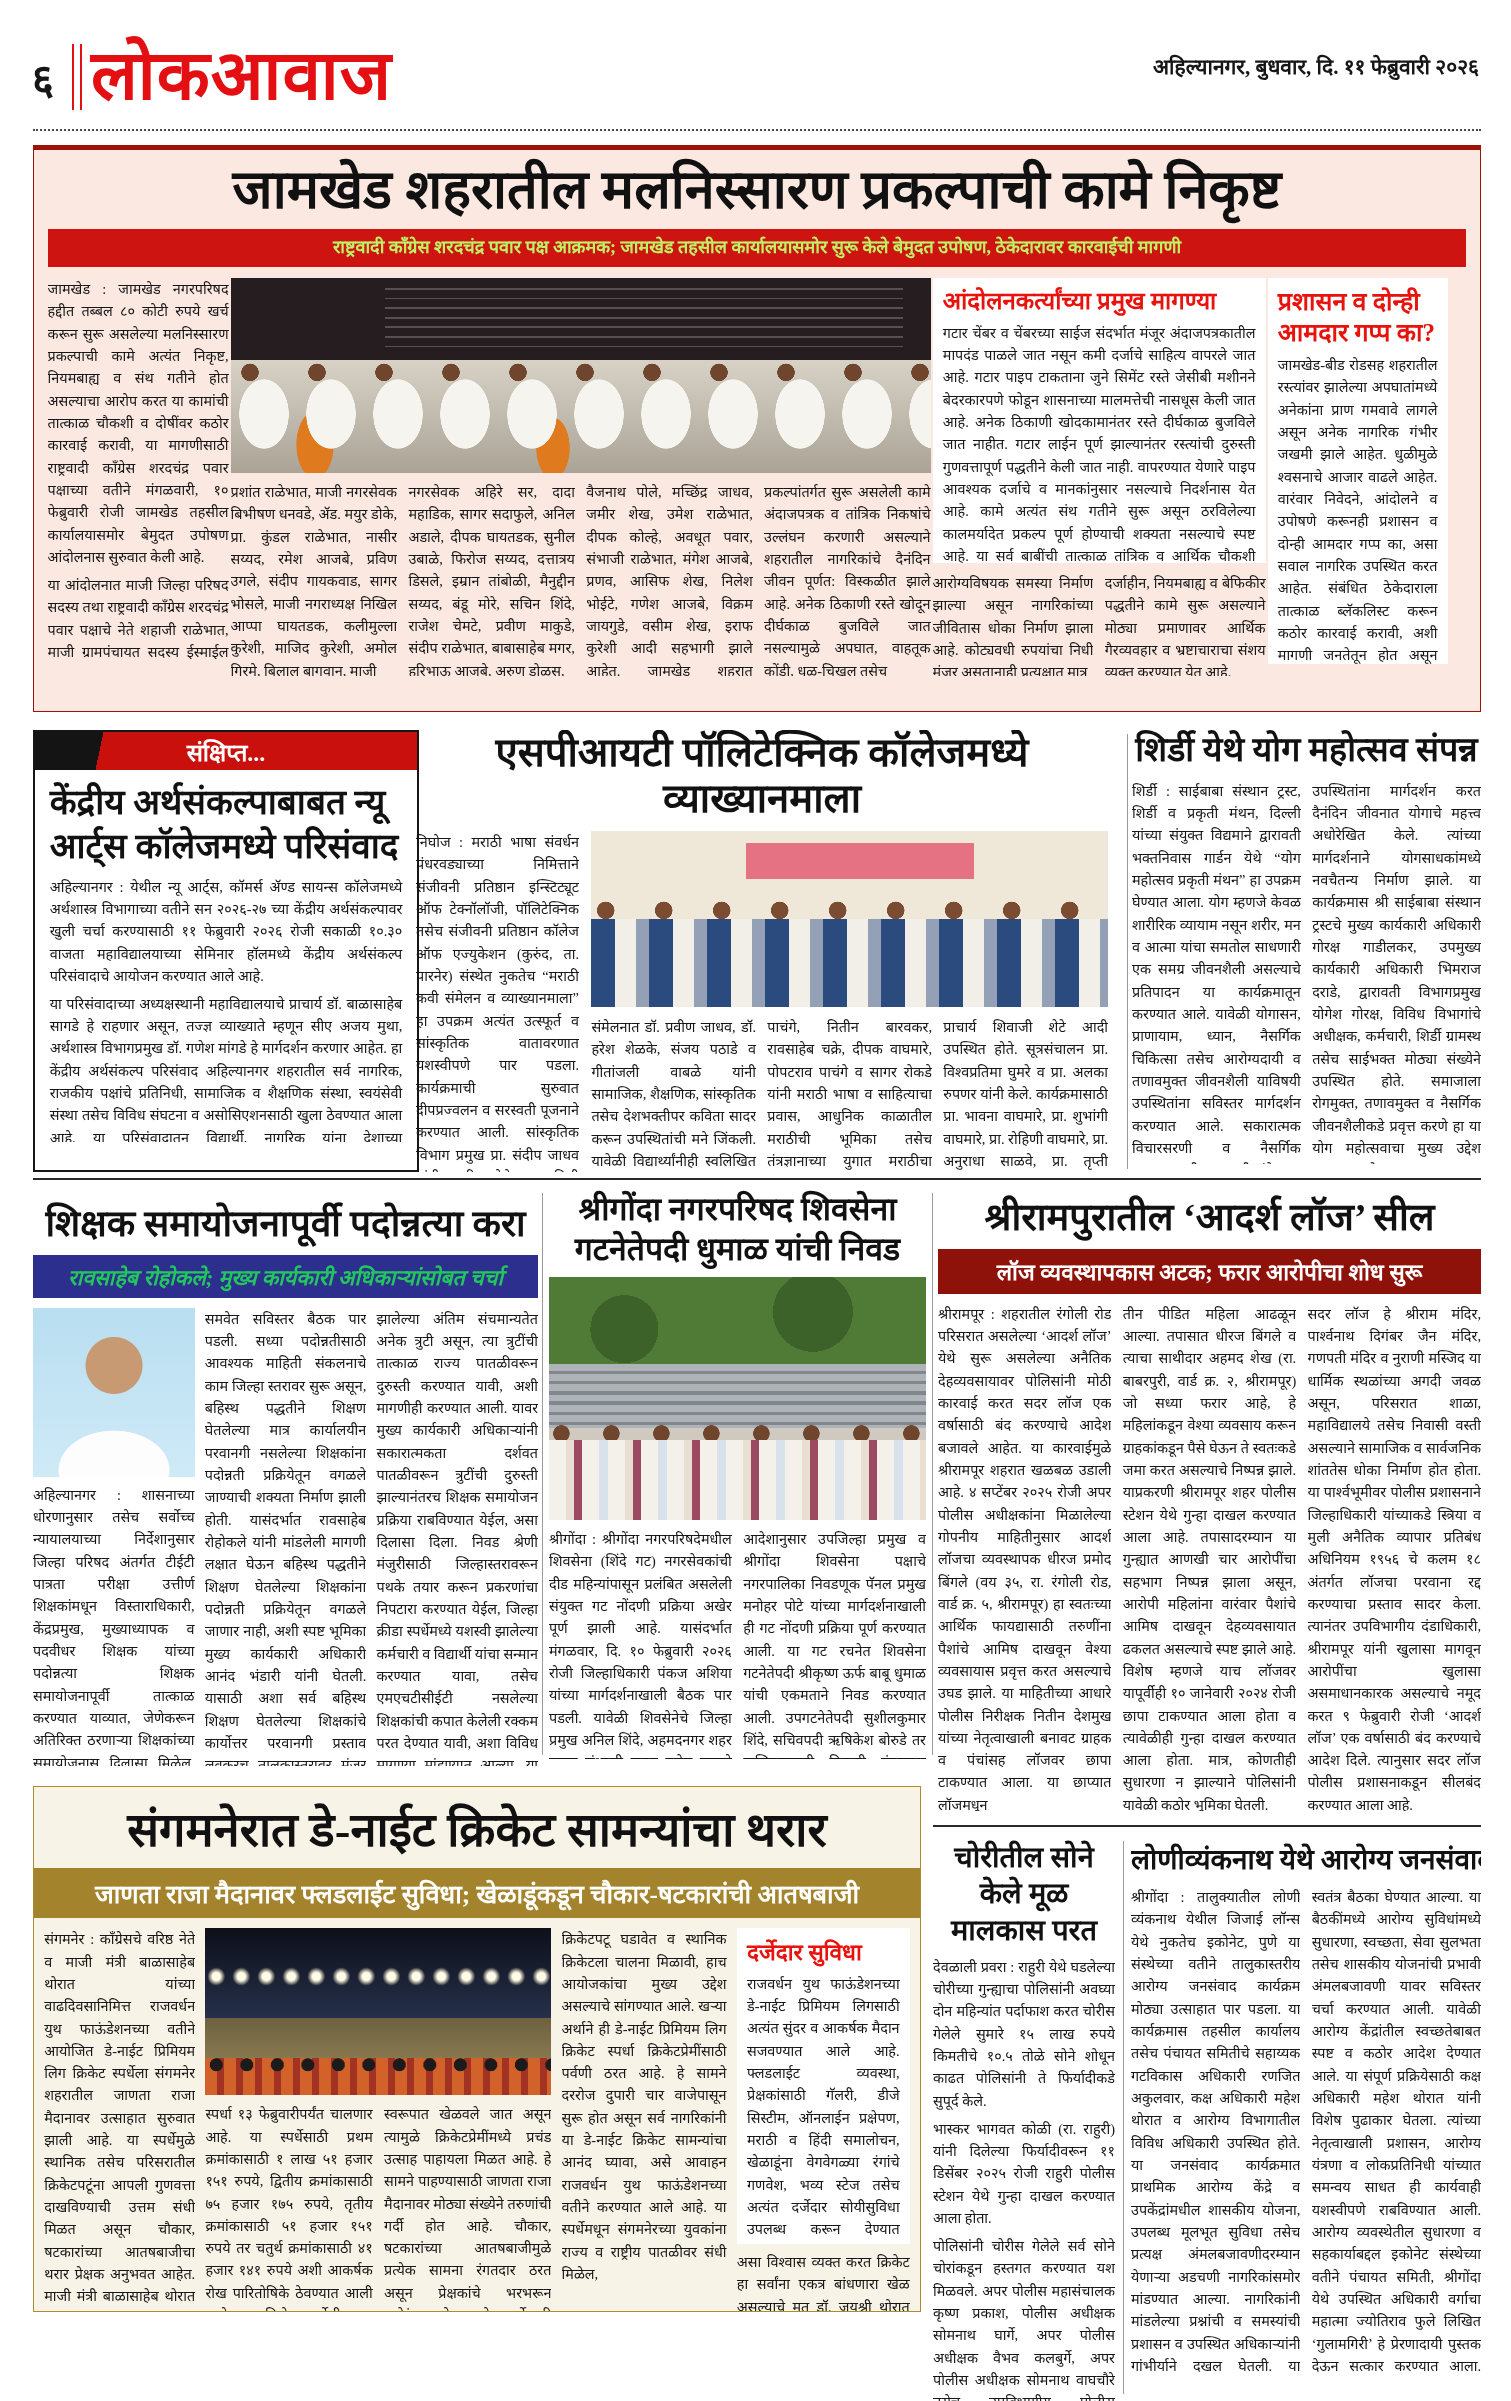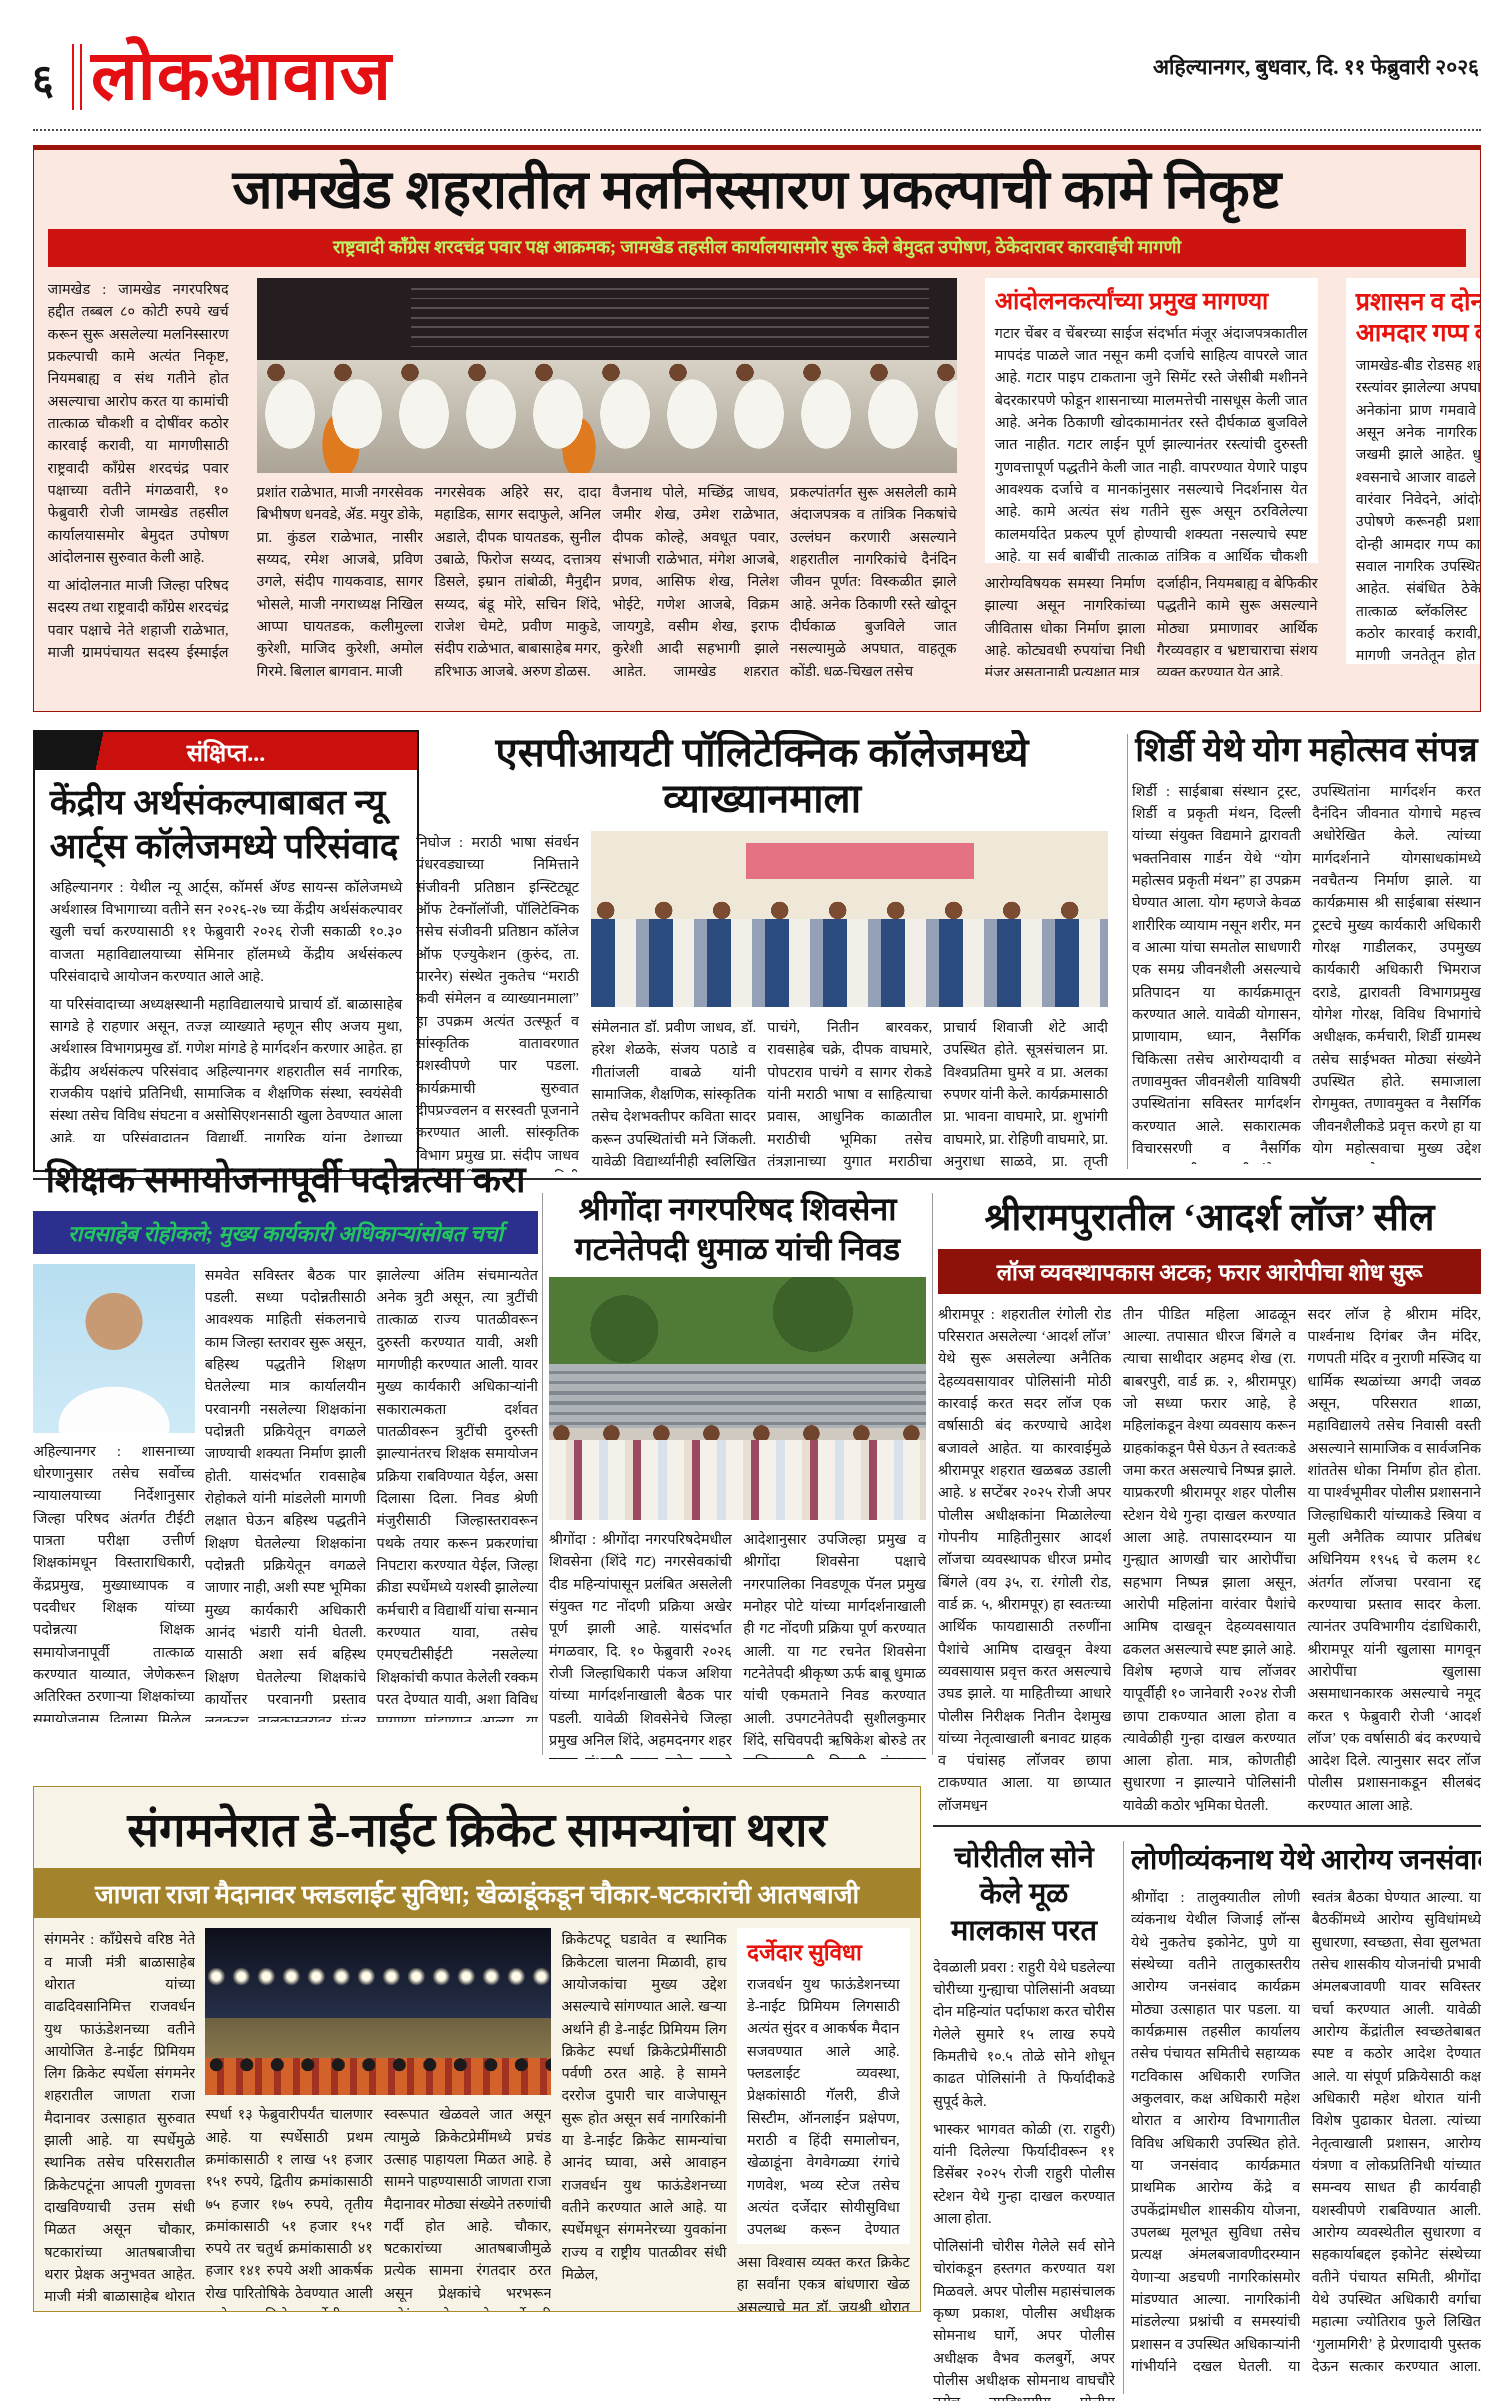--- a/index.html
+++ b/index.html
@@ -17,21 +17,21 @@
   .mastbars{left:72px;top:44px;width:10.2px;height:66px;border-left:2.8px solid #e30f13;border-right:2.8px solid #e30f13;}
   .mast{left:91px;top:25px;font-size:69px;font-weight:800;color:#e30f13;letter-spacing:1.1px;}
   .dateline{right:33px;top:52px;font-size:21px;font-weight:700;}
   .dotrule{left:33px;top:129px;width:1448px;border-top:2.8px dotted #4a4a4a;}
   
   .lead{left:33px;top:145px;width:1448px;height:567px;background:#fbe9e1;
     border:1.7px solid #9c1408;border-top:5.6px solid #9c1408;overflow:hidden;}
   .lead h1{margin-top:9px;text-align:center;font-size:54px;line-height:1.15;}
   .leadbar{margin:8px 13.6px 0 13.6px;background:#ce1410;color:#bef264;text-align:center;
     font-size:18px;font-weight:700;padding:8px 4.5px;line-height:1.2;}
-  .leadcontent{display:flex;gap:28px;padding:11.3px 13.6px;height:409px;overflow:hidden;}
+  .leadcontent{display:flex;gap:2px;padding:11.3px 13.6px;height:409px;overflow:hidden;}
   .leadintro{width:181px;flex:none;overflow:hidden;}
   .centerblk{width:700px;flex:none;}
   .names{margin-top:8px;height:198px;overflow:hidden;}
   .demandscol{width:333px;flex:none;}
   .whitebox{background:#fff;padding:8px 10.2px;overflow:hidden;}
   .whitebox h3{color:#e8130c;font-size:24px;margin-bottom:5.6px;line-height:1.25;}
   .demandsbox{height:285px;}
   .extra{margin-top:9px;height:107px;overflow:hidden;}
   .silentbox{width:180px;flex:none;height:100%;}
   .silentbox h3{font-size:25px;}
@@ -87,21 +87,21 @@
   .spit{left:416px;top:730px;width:692px;height:442px;overflow:hidden;}
   .spit h2{font-size:40px;text-align:center;line-height:1.15;}
   .spitflex{display:flex;gap:12.4px;margin-top:9px;height:373px;overflow:hidden;}
   .spitc1{width:163px;flex:none;overflow:hidden;}
   .spitright{flex:1;}
   .spitcols{margin-top:9px;height:182px;overflow:hidden;}
   .yoga{left:1132px;top:730px;width:349px;height:442px;overflow:hidden;}
   .yoga h2{font-size:34px;text-align:center;line-height:1.2;}
   .yogacols{margin-top:9px;height:384px;overflow:hidden;}
   
-  .teachers{left:33px;top:1152px;width:505px;height:570px;overflow:hidden;}
+  .teachers{left:33px;top:1196px;width:505px;height:570px;overflow:hidden;}
   .teachers h2{font-size:37px;text-align:center;}
   .bluebar{margin-top:8px;background:#2d2f8e;color:#22c55e;text-align:center;font-size:21.5px;
     font-weight:700;padding:6.8px 3.4px;font-style:italic;}
   .tflex{display:flex;gap:10.2px;margin-top:10.2px;height:469px;overflow:hidden;}
   .shrigonda{left:549px;top:1189px;width:377px;height:570px;overflow:hidden;}
   .shrigonda h2{font-size:32px;text-align:center;line-height:1.25;}
   .shrigonda .steps{margin-top:8px;}
   .sgcols{margin-top:8px;height:237px;overflow:hidden;}
   .lodge{left:938px;top:1189px;width:543px;height:628px;overflow:hidden;}
   .lodge h2{font-size:38px;text-align:center;}

